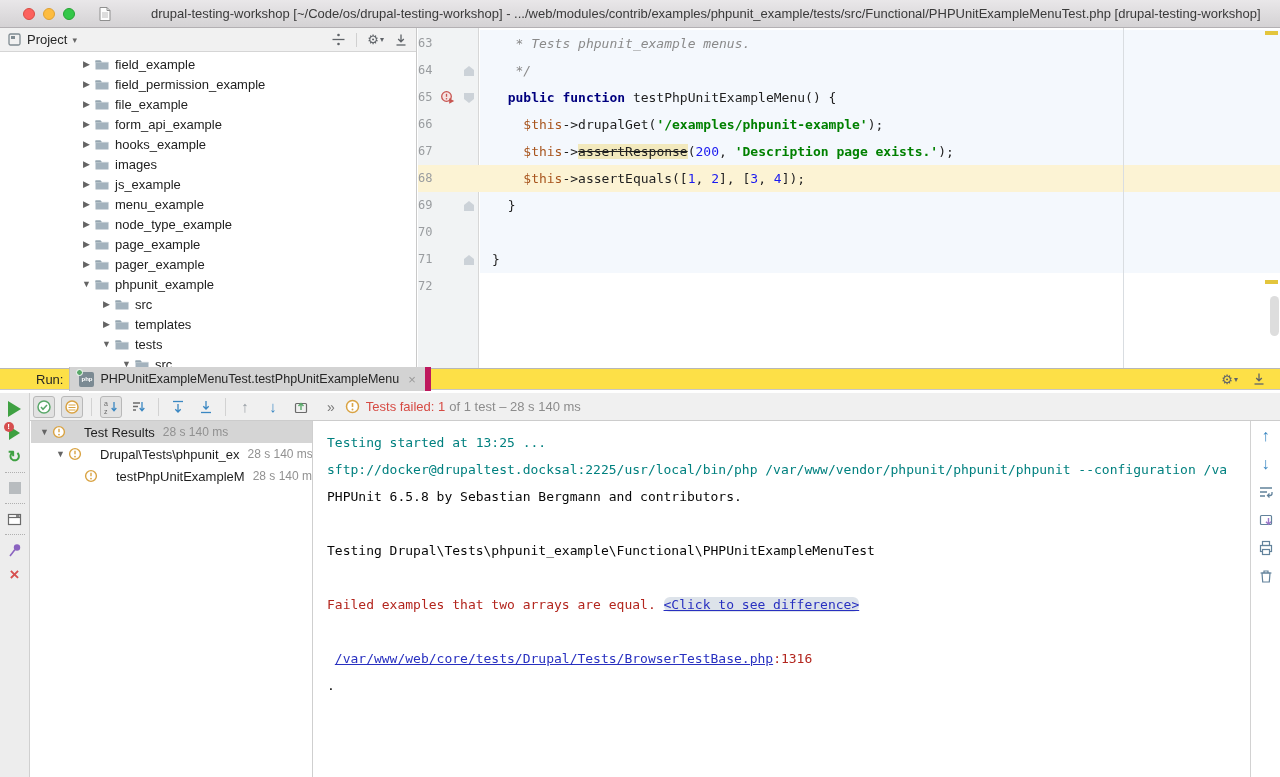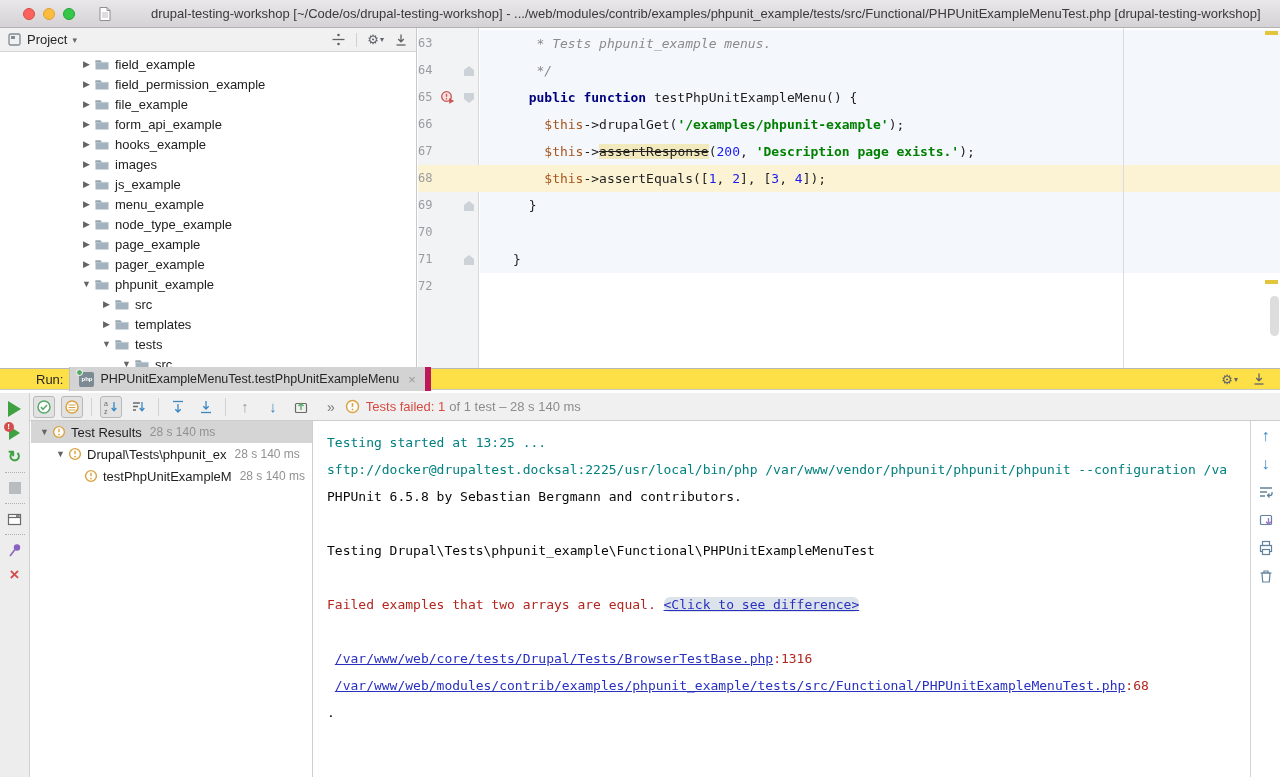--- a/index.html
+++ b/index.html
@@ -37,21 +37,21 @@
   #ed-gutter-bg{ position:absolute; left:0; top:0; width:61px; height:340px; background:#f1f3f4; border-right:1px solid #d7d7d7;}
   #ed-tint{ position:absolute; left:62px; right:0; top:2px; height:243px; background:#f4f8fd;}
   #ed-margin{ position:absolute; left:705px; top:0; width:1px; height:340px; background:#d9dde1; z-index:5;}
   .ed-row{ position:absolute; left:0; right:0; height:27px; z-index:2;}
   .ed-row.hl{ background:#fcf3d4;}
   .ed-num{ position:absolute; left:0; width:38px; text-align:left; padding-left:0; font:12px "DejaVu Sans Mono", monospace; color:#999c9f; line-height:27px;}
   .ed-ticon{ position:absolute; left:22px; top:6px; width:16px; height:16px;}
   .fold{ position:absolute; left:46px; top:9px; width:10px; height:10px; background:#ccd2d8;}
   .fold.up{ clip-path:polygon(50% 0,100% 40%,100% 100%,0 100%,0 40%);}
   .fold.down{ clip-path:polygon(0 0,100% 0,100% 60%,50% 100%,0 60%);}
-  .ed-code{ position:absolute; left:95px; top:0; font:13px "DejaVu Sans Mono", monospace; line-height:27px; white-space:pre;}
+  .ed-code{ position:absolute; left:74px; top:0; font:13px "DejaVu Sans Mono", monospace; line-height:27px; white-space:pre;}
   .cm{ color:#8a8a8a; font-style:italic;}
   .kw{ color:#00007f; font-weight:bold;}
   .str{ color:#008000; font-weight:bold;}
   .num{ color:#1a1af0;}
   .var{ color:#a8551e;}
   .pl{ color:#1f1f1f;}
   .dep{ color:#202020; background:#f2e9bd; text-decoration:line-through;}
   .sb-mark{ position:absolute; right:2px; width:13px; height:4px; background:#e3c53c; z-index:6;}
   #sb-thumb{ position:absolute; right:1px; top:268px; width:9px; height:40px; background:#d2d2d2; border-radius:5px; opacity:.75; z-index:6;}
 
@@ -83,21 +83,21 @@
   .err-badge{ position:absolute; left:1px; top:1px; width:10px; height:10px; background:#d64f4f; border-radius:50%; color:#fff; font-size:8px; font-weight:bold; line-height:10px; text-align:center;}
   .auto-glyph{ color:#3fa142; font-size:16px; font-weight:bold; line-height:1;}
   .stop-sq{ width:12px; height:12px; background:#b8bcbf;}
   .close-x{ color:#d64f4f; font-size:17px; font-weight:bold; line-height:1;}
 
   #test-tree{ position:absolute; left:31px; top:52px; width:281px; bottom:0; background:#fff; overflow:hidden;}
   #tree-console-split{ position:absolute; left:312px; top:52px; width:1px; bottom:0; background:#cfcfcf;}
   .tt-row{ height:22px; display:flex; align-items:center; white-space:nowrap; overflow:hidden; cursor:pointer;}
   .tt-row.sel{ background:#d5d5d5;}
   .tt-arrow{ width:15px; font-size:9px; color:#646464; text-align:center; flex:0 0 auto;}
-  .tt-label{ font-size:13px; color:#1e1e1e; margin-left:5px;}
+  .tt-label{ font-size:13px; color:#1e1e1e; margin-left:18px;}
   .tt-time{ font-size:12px; color:#919191; margin-left:8px; flex:0 0 auto;}
 
   #console{ position:absolute; left:313px; top:52px; right:30px; bottom:0; background:#fff; overflow:hidden; padding:8px 0 0 14px;}
   .cons-line{ height:27px; font:13px "DejaVu Sans Mono", monospace; line-height:27px; white-space:pre;}
   .sys{ color:#00807f;}
   .out{ color:#080808;}
   .err{ color:#b3261e;}
   .link{ color:#2830c0; text-decoration:underline; cursor:pointer;}
   .linkhl{ color:#2830c0; text-decoration:underline; background:#dde3ea; cursor:pointer;border-radius:6px;}
 
@@ -534,21 +534,20 @@
   <div id="console">
       <div class="cons-line"><span class="sys">Testing started at 13:25 ...</span></div>
       <div class="cons-line"><span class="sys">sftp://docker@drupaltest.docksal:2225/usr/local/bin/php /var/www/vendor/phpunit/phpunit/phpunit --configuration /va</span></div>
       <div class="cons-line"><span class="out">PHPUnit 6.5.8 by Sebastian Bergmann and contributors.</span></div>
       <div class="cons-line"></div>
       <div class="cons-line"><span class="out">Testing Drupal\Tests\phpunit_example\Functional\PHPUnitExampleMenuTest</span></div>
       <div class="cons-line"></div>
       <div class="cons-line"><span class="err">Failed examples that two arrays are equal. </span><span class="linkhl">&lt;Click to see difference&gt;</span></div>
       <div class="cons-line"></div>
       <div class="cons-line"><span class="out"> </span><span class="link">/var/www/web/core/tests/Drupal/Tests/BrowserTestBase.php</span><span class="err">:1316</span></div>
-      <div class="cons-line"><span class="out"> </span><span class="link">/var/www/web/modules/contrib/examples/phpunit_example/tests/src/Functional/PHPUnitExampleMenuTest.php</span><span class="err">:68</span></div>
       <div class="cons-line"><span class="out">.</span></div>
     </div>
 
   <div id="right-strip">
     <span class="rs-btn">
         <span class="nav-up">↑</span>
       </span>
     <span class="rs-btn">
         <span class="nav-dn">↓</span>
       </span>

